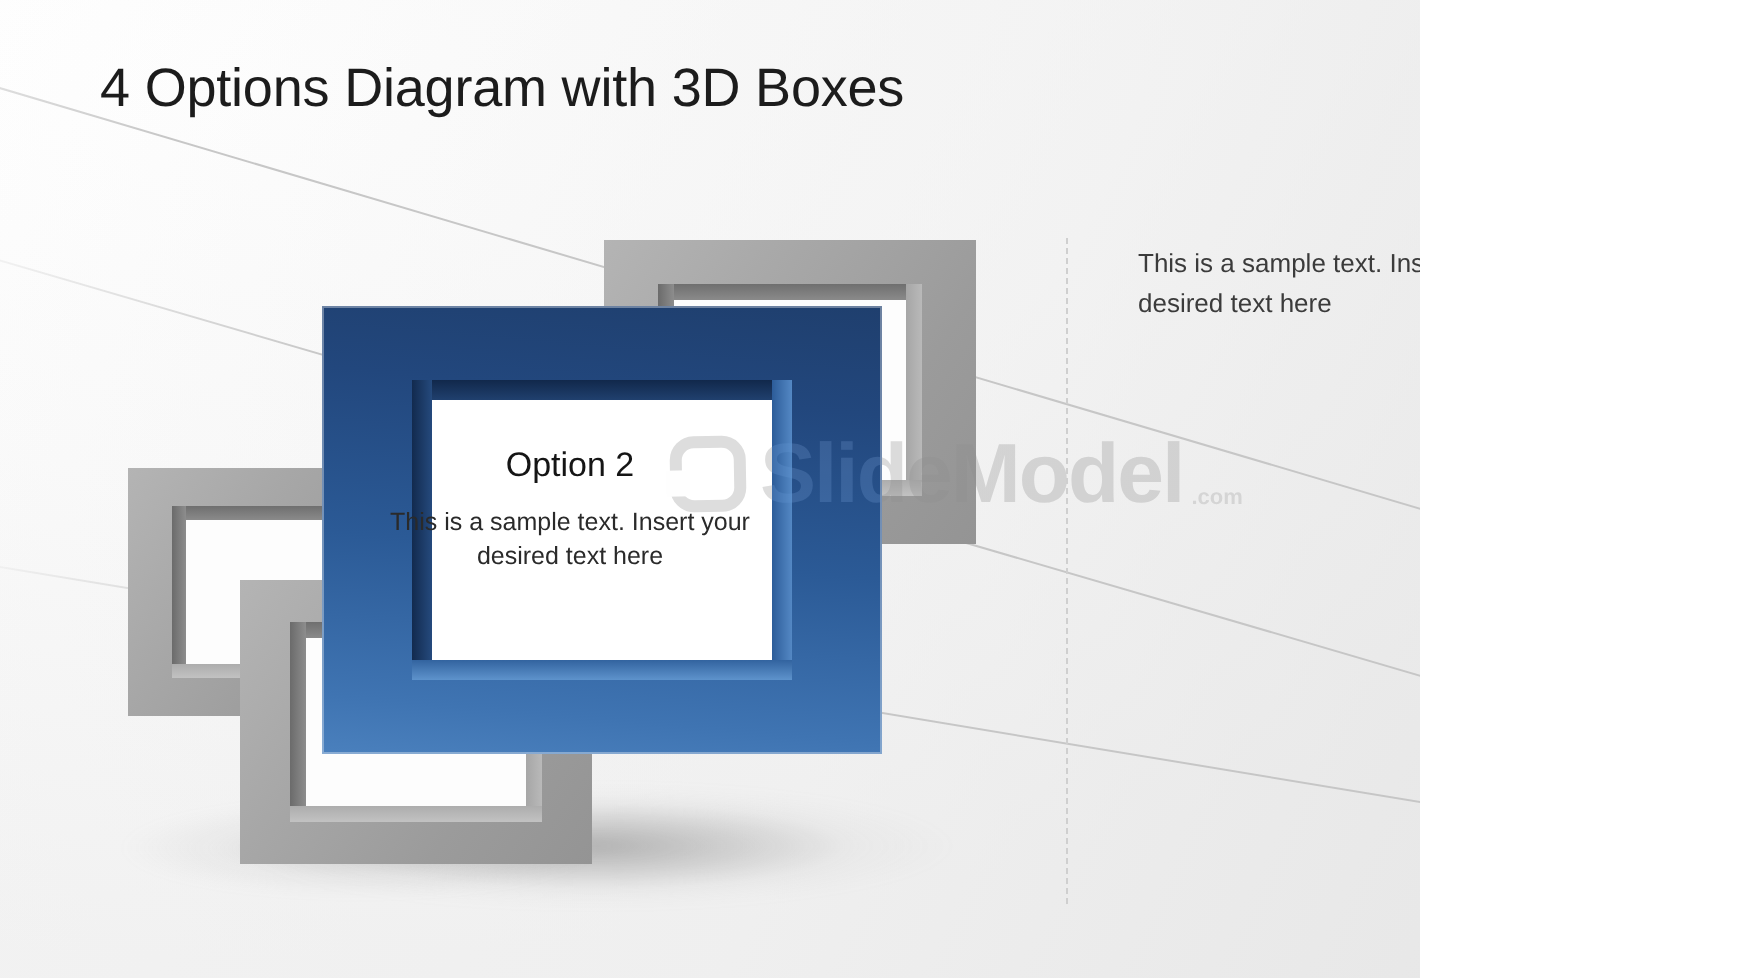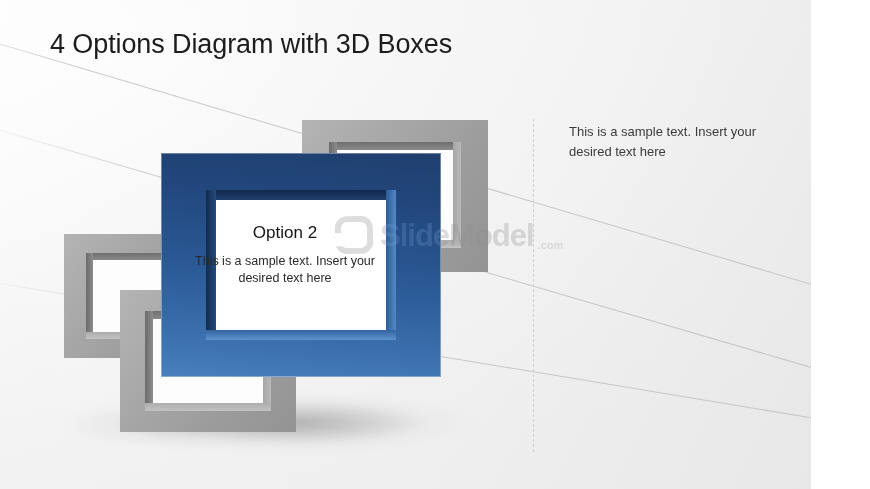--- a/index.html
+++ b/index.html
@@ -2,21 +2,21 @@
 <html><head>
 <meta charset="utf-8">
 <style>
   html, body {
     margin: 0;
     padding: 0;
     background: #ffffff;
   }
   #slide {
     position: relative;
-    width: 811px;
+    width: 710px;
     height: 489px;
     overflow: hidden;
     background: #ffffff;
     font-family: "Liberation Sans", sans-serif;
   }
 
   
   .bg-base {
     position: absolute;
     inset: 0;
@@ -210,21 +210,21 @@
   .wm-mark::after {
     content: "";
     position: absolute;
     left: -8px;
     top: 11px;
     width: 12px;
     height: 13px;
     background: #fdfdfd;
   }
   .wm-word {
-    font-size: 31px;
+    font-size: 42px;
     font-weight: bold;
     color: #8d8d8d;
     letter-spacing: -1px;
     line-height: 1;
     position: relative;
   }
   .wm-tld {
     font-size: 11px;
     font-weight: bold;
     color: #9a9a9a;

